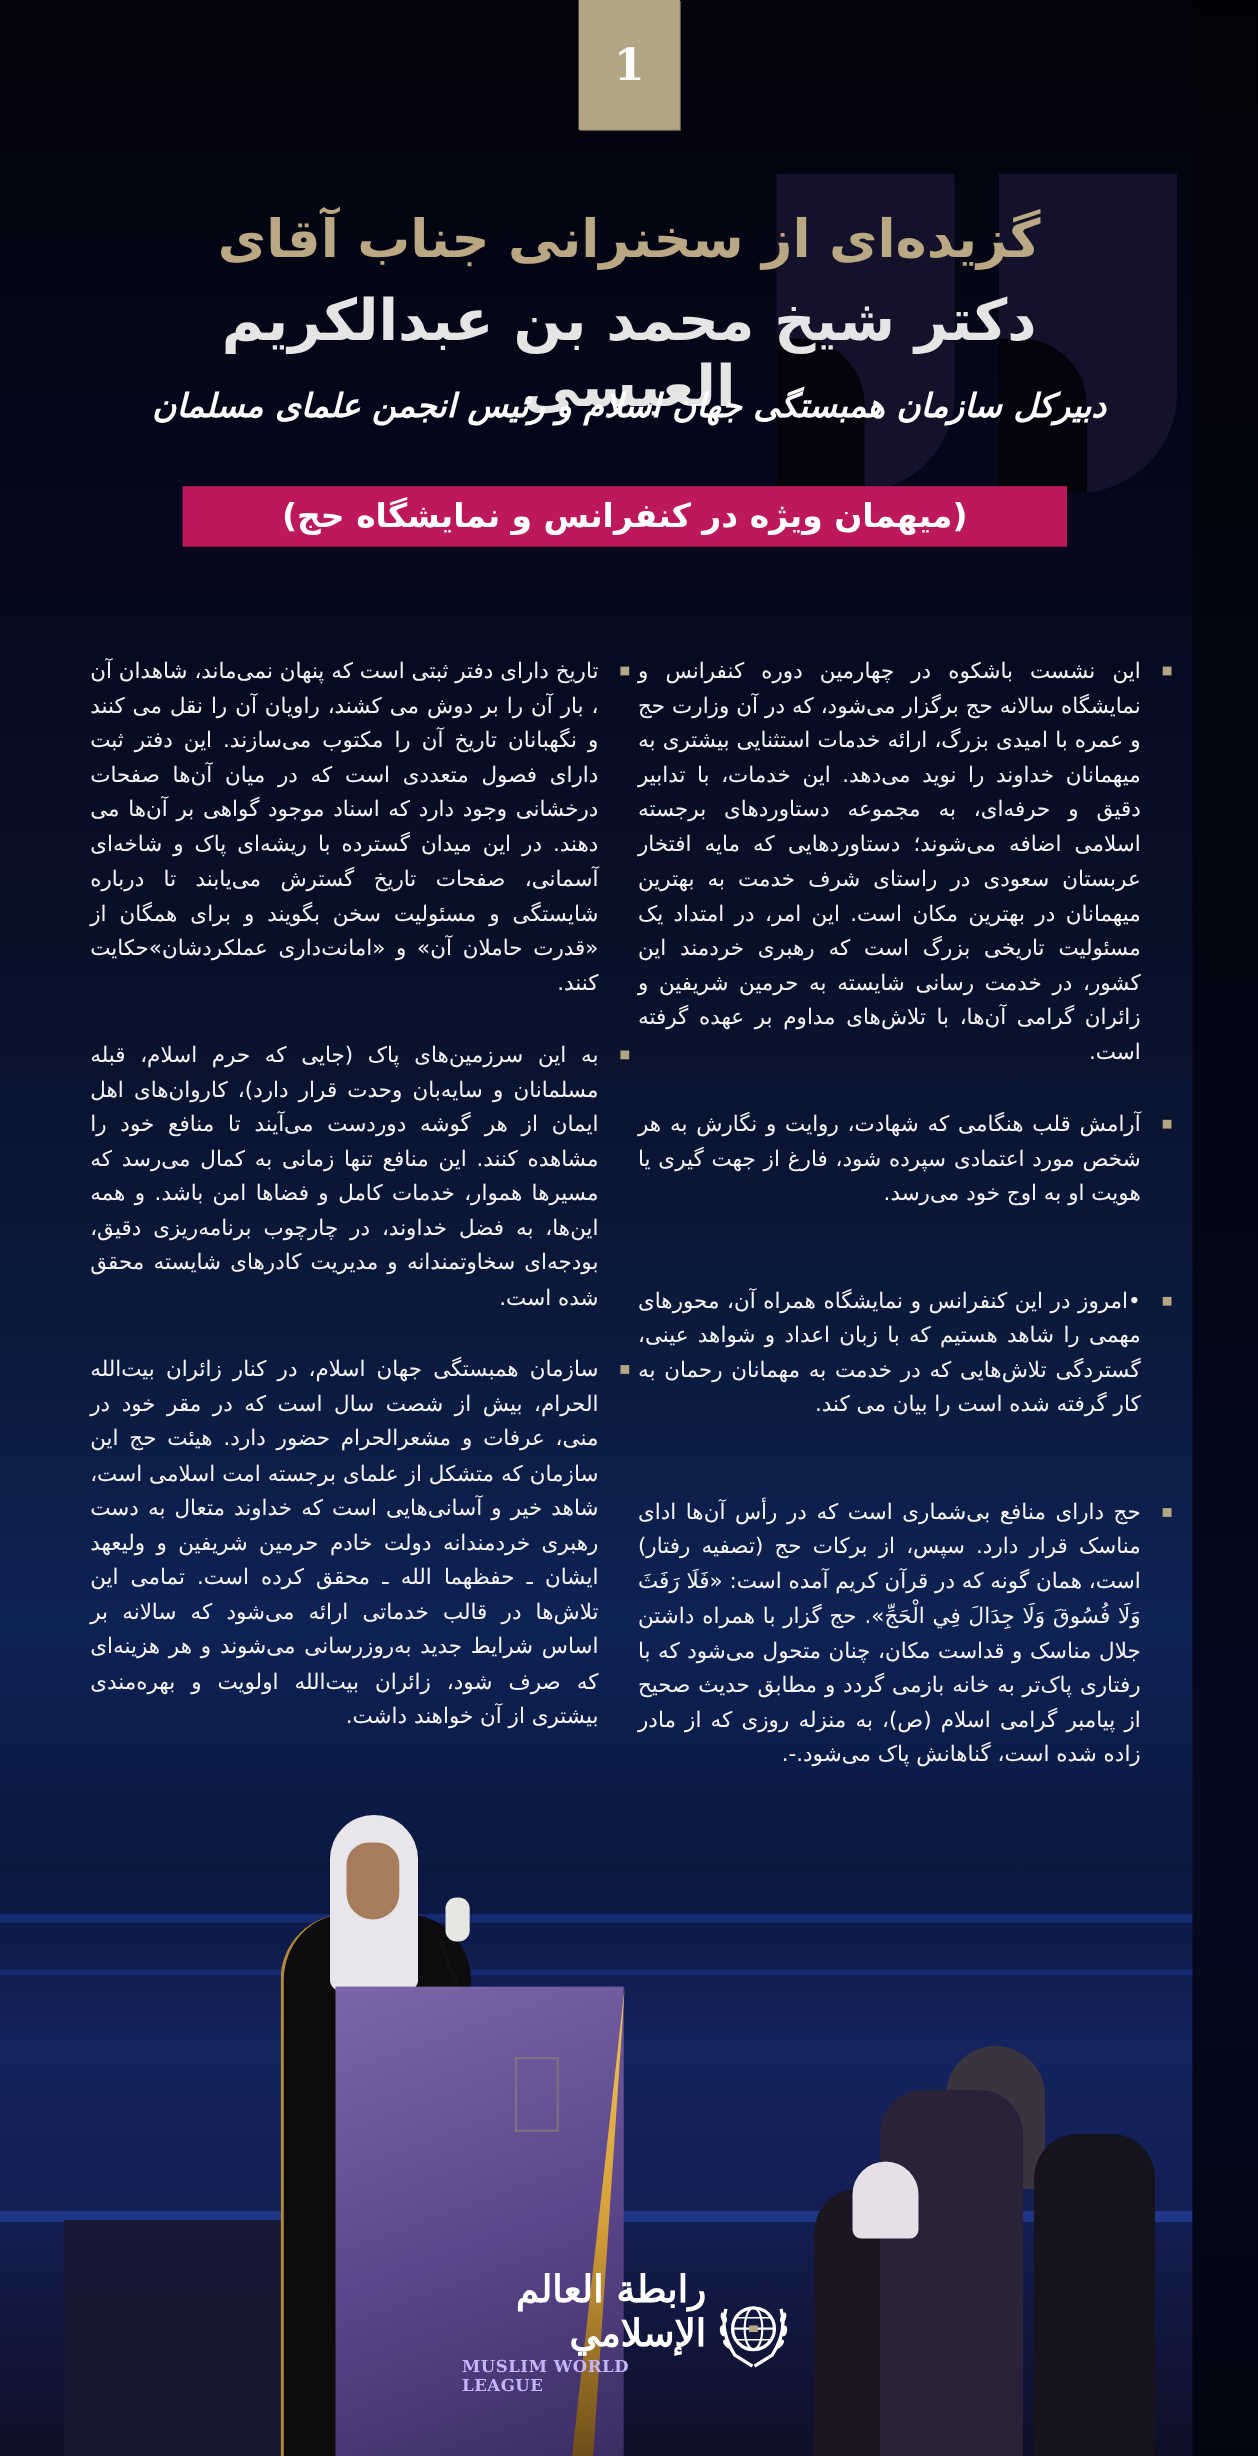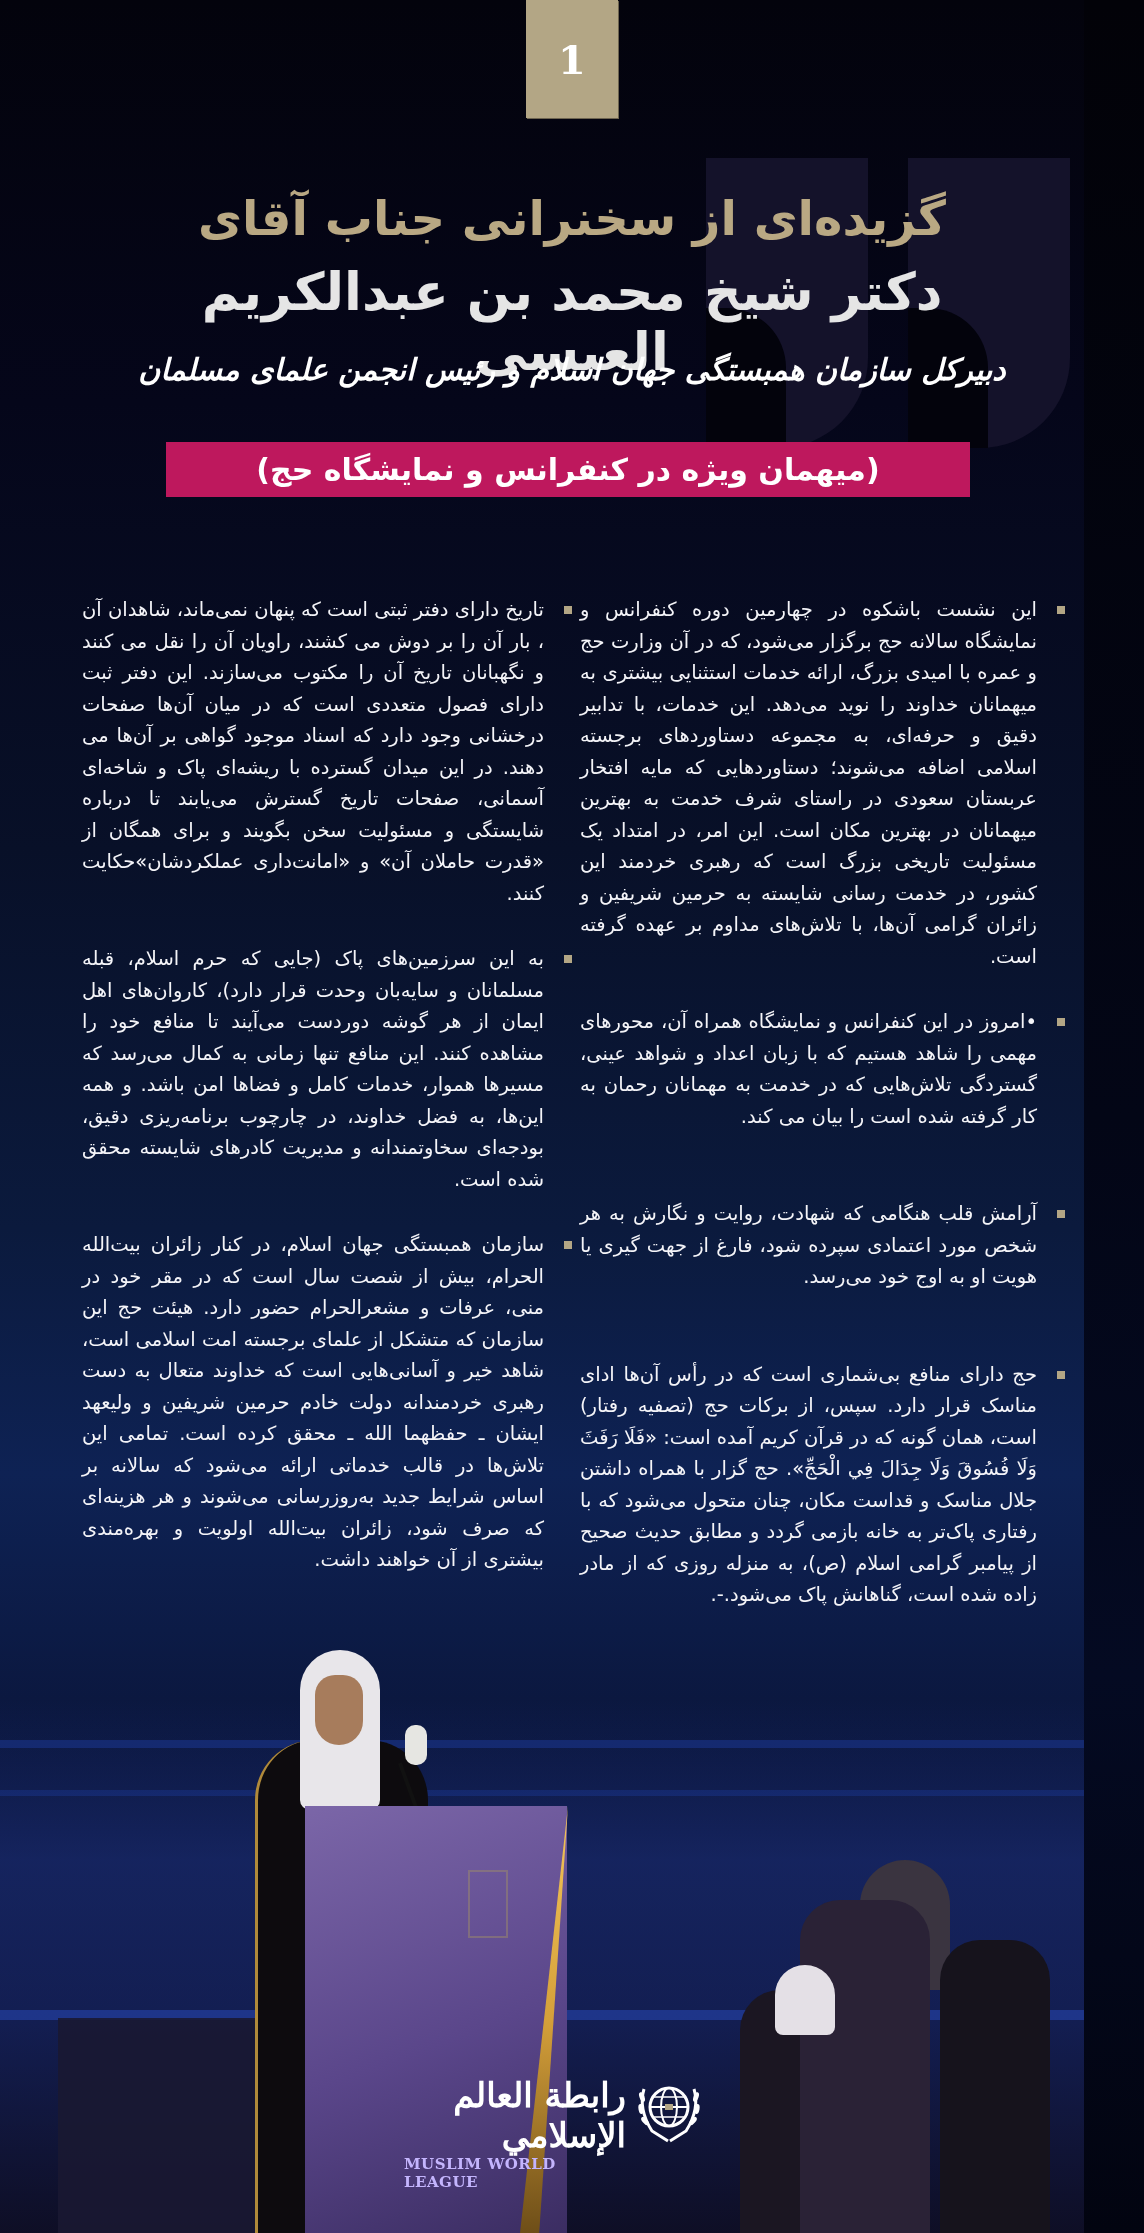--- a/index.html
+++ b/index.html
@@ -76,21 +76,21 @@
     }
     .podium-badge { position:absolute; left: 468px; top: 1870px; width: 36px; height: 64px; border: 2px solid #9b8a6a; opacity: .5; }
     .side-box { position: absolute; left: 58px; top: 2018px; width: 200px; height: 215px; background: #1a1832; opacity: .9; }
     .audience { position: absolute; top: 1900px; background: #120f18; border-radius: 40px 40px 0 0; }
     .a1 { left: 800px; width: 130px; height: 333px; background: #2a2236; }
     .a2 { left: 740px; width: 110px; height: 280px; top: 1990px; background: #1b1622; }
     .a3 { left: 940px; width: 110px; height: 300px; top: 1940px; background: #16131c; }
     .a4 { left: 860px; width: 90px; height: 130px; top: 1860px; background: #3a3440; border-radius: 45px 45px 10px 10px; }
     .a-head { position:absolute; left: 775px; top: 1965px; width: 60px; height: 70px; background: #e4e0e6; border-radius: 30px 30px 8px 8px; }
 
-    .logo { position: absolute; left: 404px; top: 2075px; width: 300px; height: 90px; display: flex; gap: 8px; }
+    .logo { position: absolute; left: 420px; top: 2075px; width: 300px; height: 90px; display: flex; align-items: center; gap: 8px; }
     .logo-text { display: flex; flex-direction: column; align-items: center; }
     .logo-ar { font-size: 34px; font-weight: bold; color: #fff; direction: rtl; font-family: "DejaVu Serif", serif; line-height: 40px; }
     .logo-en { font-family: "DejaVu Serif", serif; font-weight: bold; font-size: 15px; letter-spacing: 0.5px; color: #c4b5fd; }
     .emblem { width: 70px; height: 70px; position: relative; }
   </style>
 </head>
 <body>
 
 <div class="page"></div>
 <div class="stage"></div>
@@ -116,25 +116,25 @@
   <span>(میهمان ویژه در کنفرانس و نمایشگاه حج)</span>
 </div>
 
 <div class="column col-right">
   <div class="item gap-large">
     <span class="bullet"></span>
     <span>این نشست باشکوه در چهارمین دوره کنفرانس و نمایشگاه سالانه حج برگزار می‌شود، که در آن وزارت حج و عمره با امیدی بزرگ، ارائه خدمات استثنایی بیشتری به میهمانان خداوند را نوید می‌دهد. این خدمات، با تدابیر دقیق و حرفه‌ای، به مجموعه دستاوردهای برجسته اسلامی اضافه می‌شوند؛ دستاوردهایی که مایه افتخار عربستان سعودی در راستای شرف خدمت به بهترین میهمانان در بهترین مکان است. این امر، در امتداد یک مسئولیت تاریخی بزرگ است که رهبری خردمند این کشور، در خدمت رسانی شایسته به حرمین شریفین و زائران گرامی آن‌ها، با تلاش‌های مداوم بر عهده گرفته است.</span>
   </div>
   <div class="item gap-medium">
     <span class="bullet"></span>
-    <span>•امروز در این کنفرانس و نمایشگاه همراه آن، محورهای مهمی را شاهد هستیم که با زبان اعداد و شواهد عینی، گستردگی تلاش‌هایی که در خدمت به مهمانان رحمان به کار گرفته شده است را بیان می کند.</span>
+    <span>آرامش قلب هنگامی که شهادت، روایت و نگارش به هر شخص مورد اعتمادی سپرده شود، فارغ از جهت گیری یا هویت او به اوج خود می‌رسد.</span>
   </div>
   <div class="item gap-medium">
     <span class="bullet"></span>
-    <span>آرامش قلب هنگامی که شهادت، روایت و نگارش به هر شخص مورد اعتمادی سپرده شود، فارغ از جهت گیری یا هویت او به اوج خود می‌رسد.</span>
+    <span>•امروز در این کنفرانس و نمایشگاه همراه آن، محورهای مهمی را شاهد هستیم که با زبان اعداد و شواهد عینی، گستردگی تلاش‌هایی که در خدمت به مهمانان رحمان به کار گرفته شده است را بیان می کند.</span>
   </div>
   <div class="item">
     <span class="bullet"></span>
     <span>حج دارای منافع بی‌شماری است که در رأس آن‌ها ادای مناسک قرار دارد. سپس، از برکات حج (تصفیه رفتار) است، همان گونه که در قرآن کریم آمده است: «فَلَا رَفَثَ وَلَا فُسُوقَ وَلَا جِدَالَ فِي الْحَجِّ». حج گزار با همراه داشتن جلال مناسک و قداست مکان، چنان متحول می‌شود که با رفتاری پاک‌تر به خانه بازمی گردد و مطابق حدیث صحیح از پیامبر گرامی اسلام (ص)، به منزله روزی که از مادر زاده شده است، گناهانش پاک می‌شود.-.</span>
   </div>
 </div>
 
 <div class="column col-left">
   <div class="item">
     <span class="bullet"></span>

